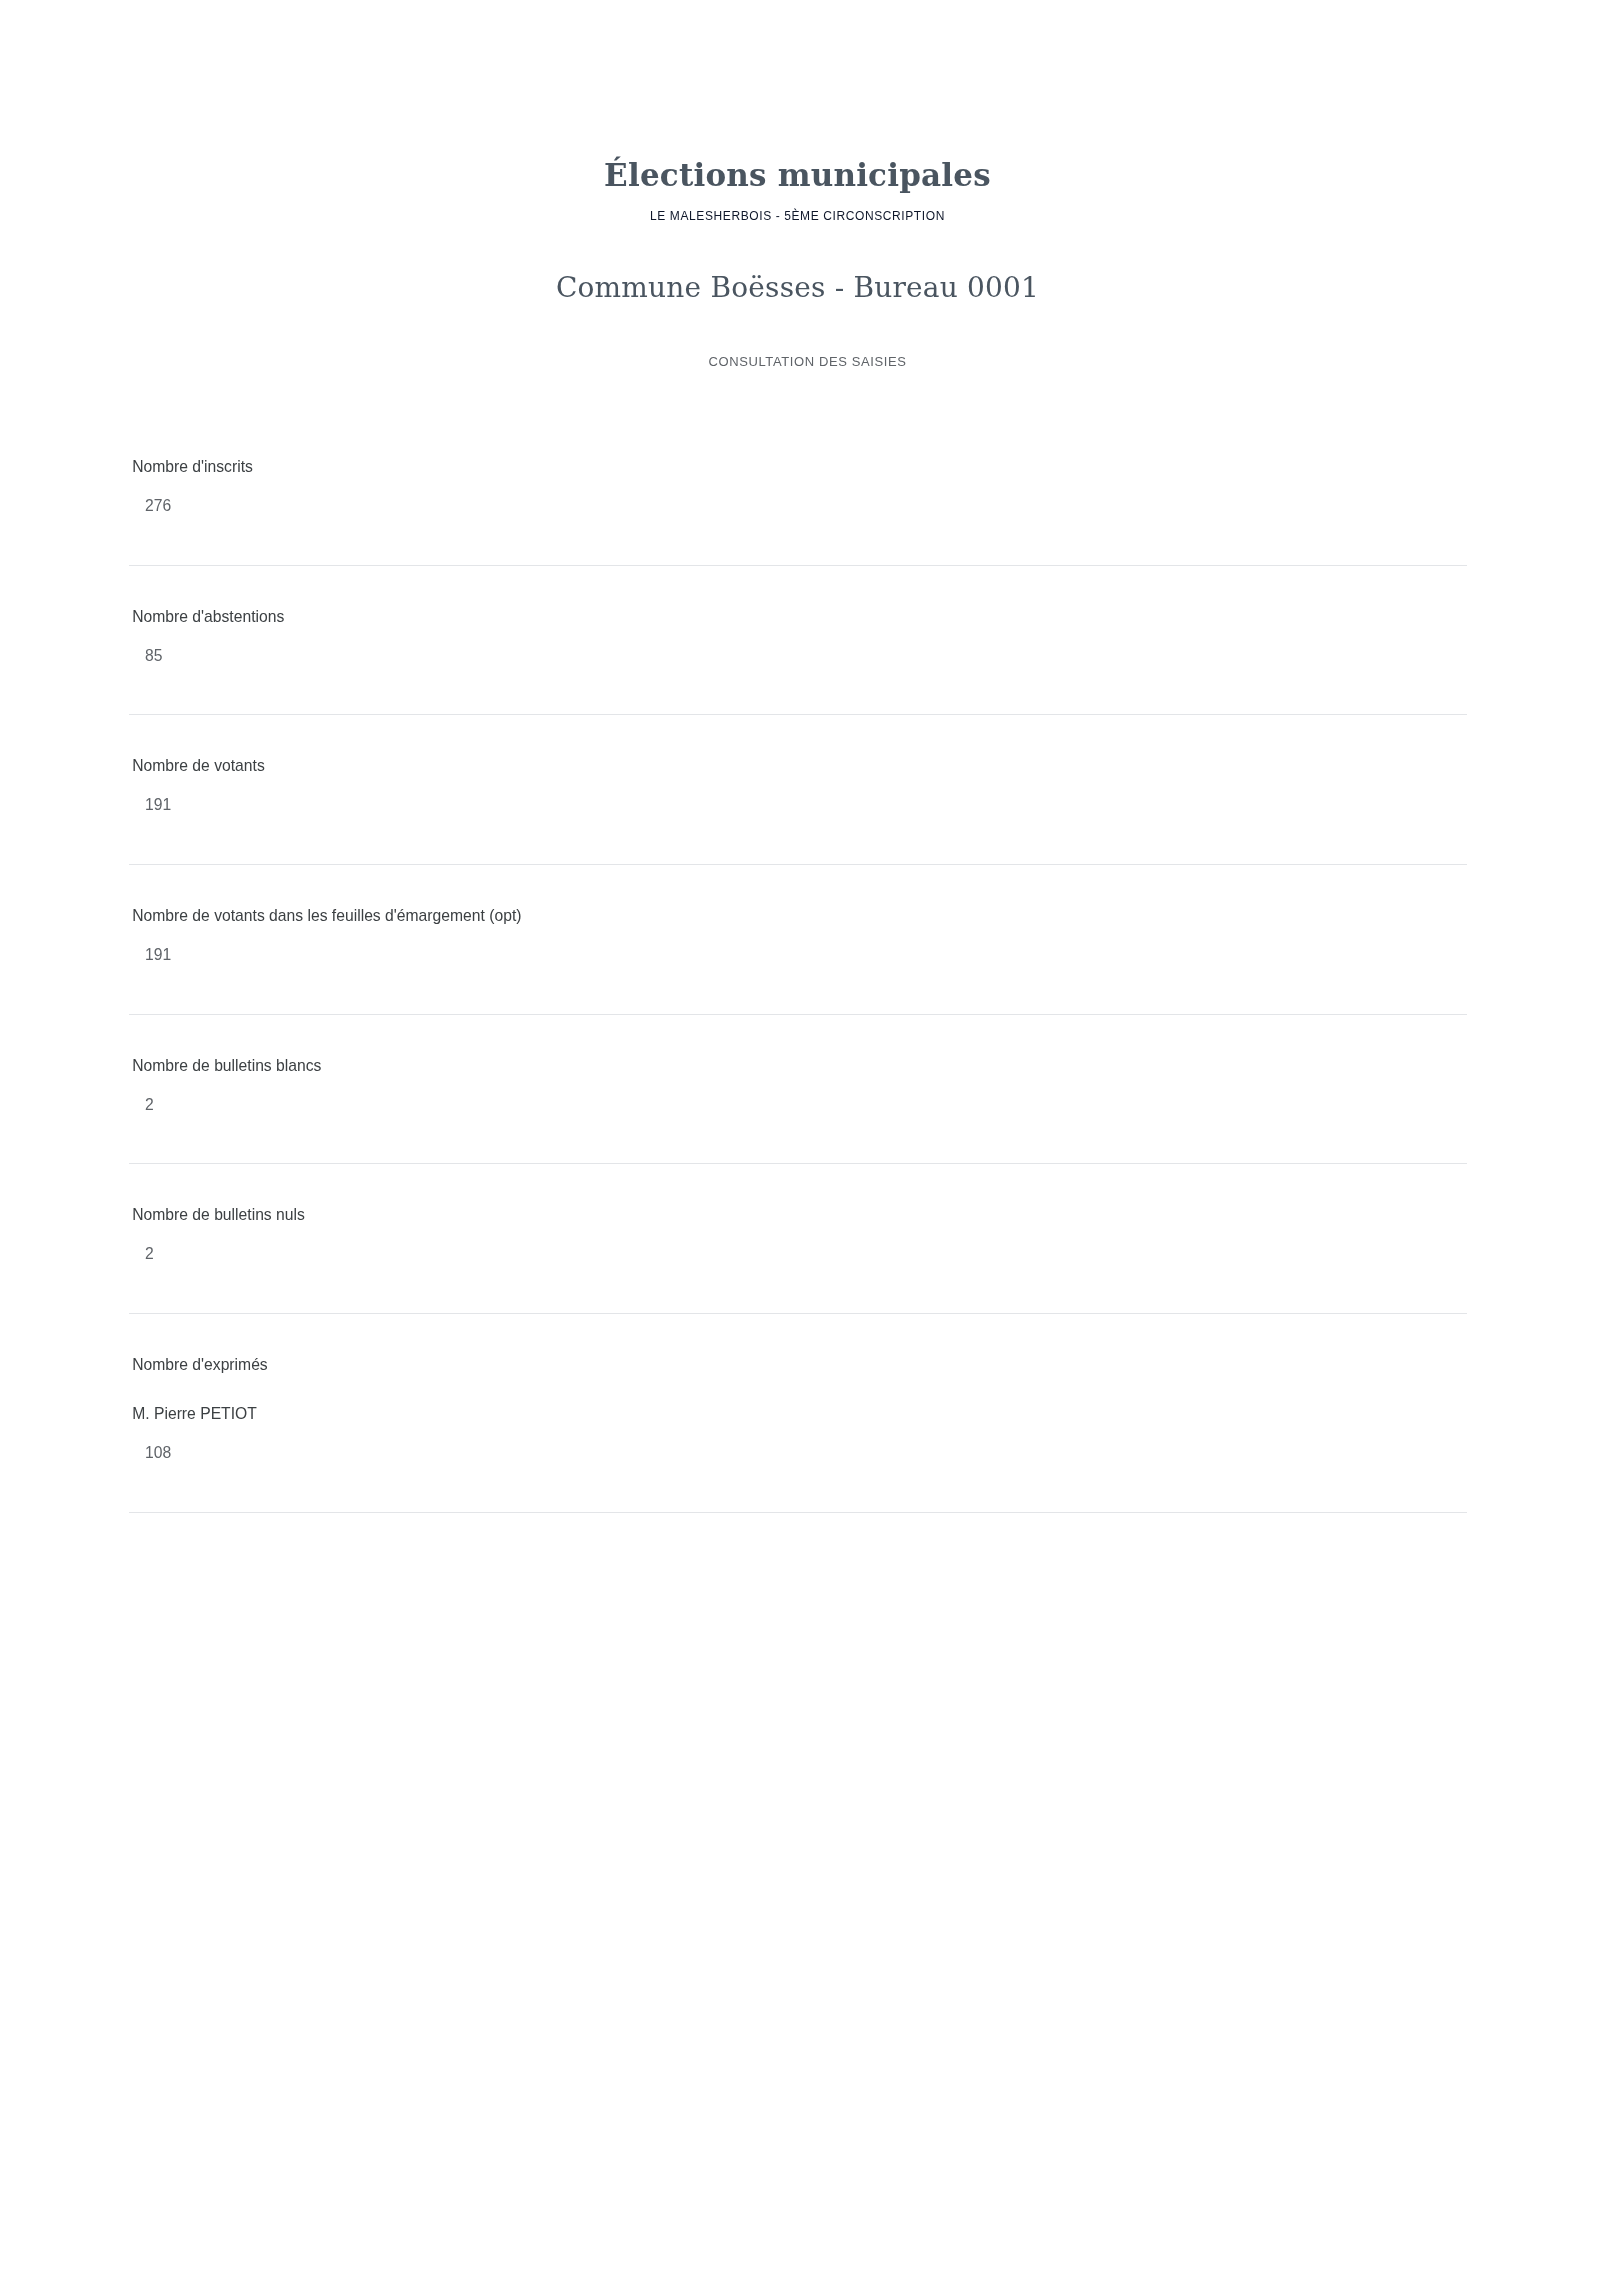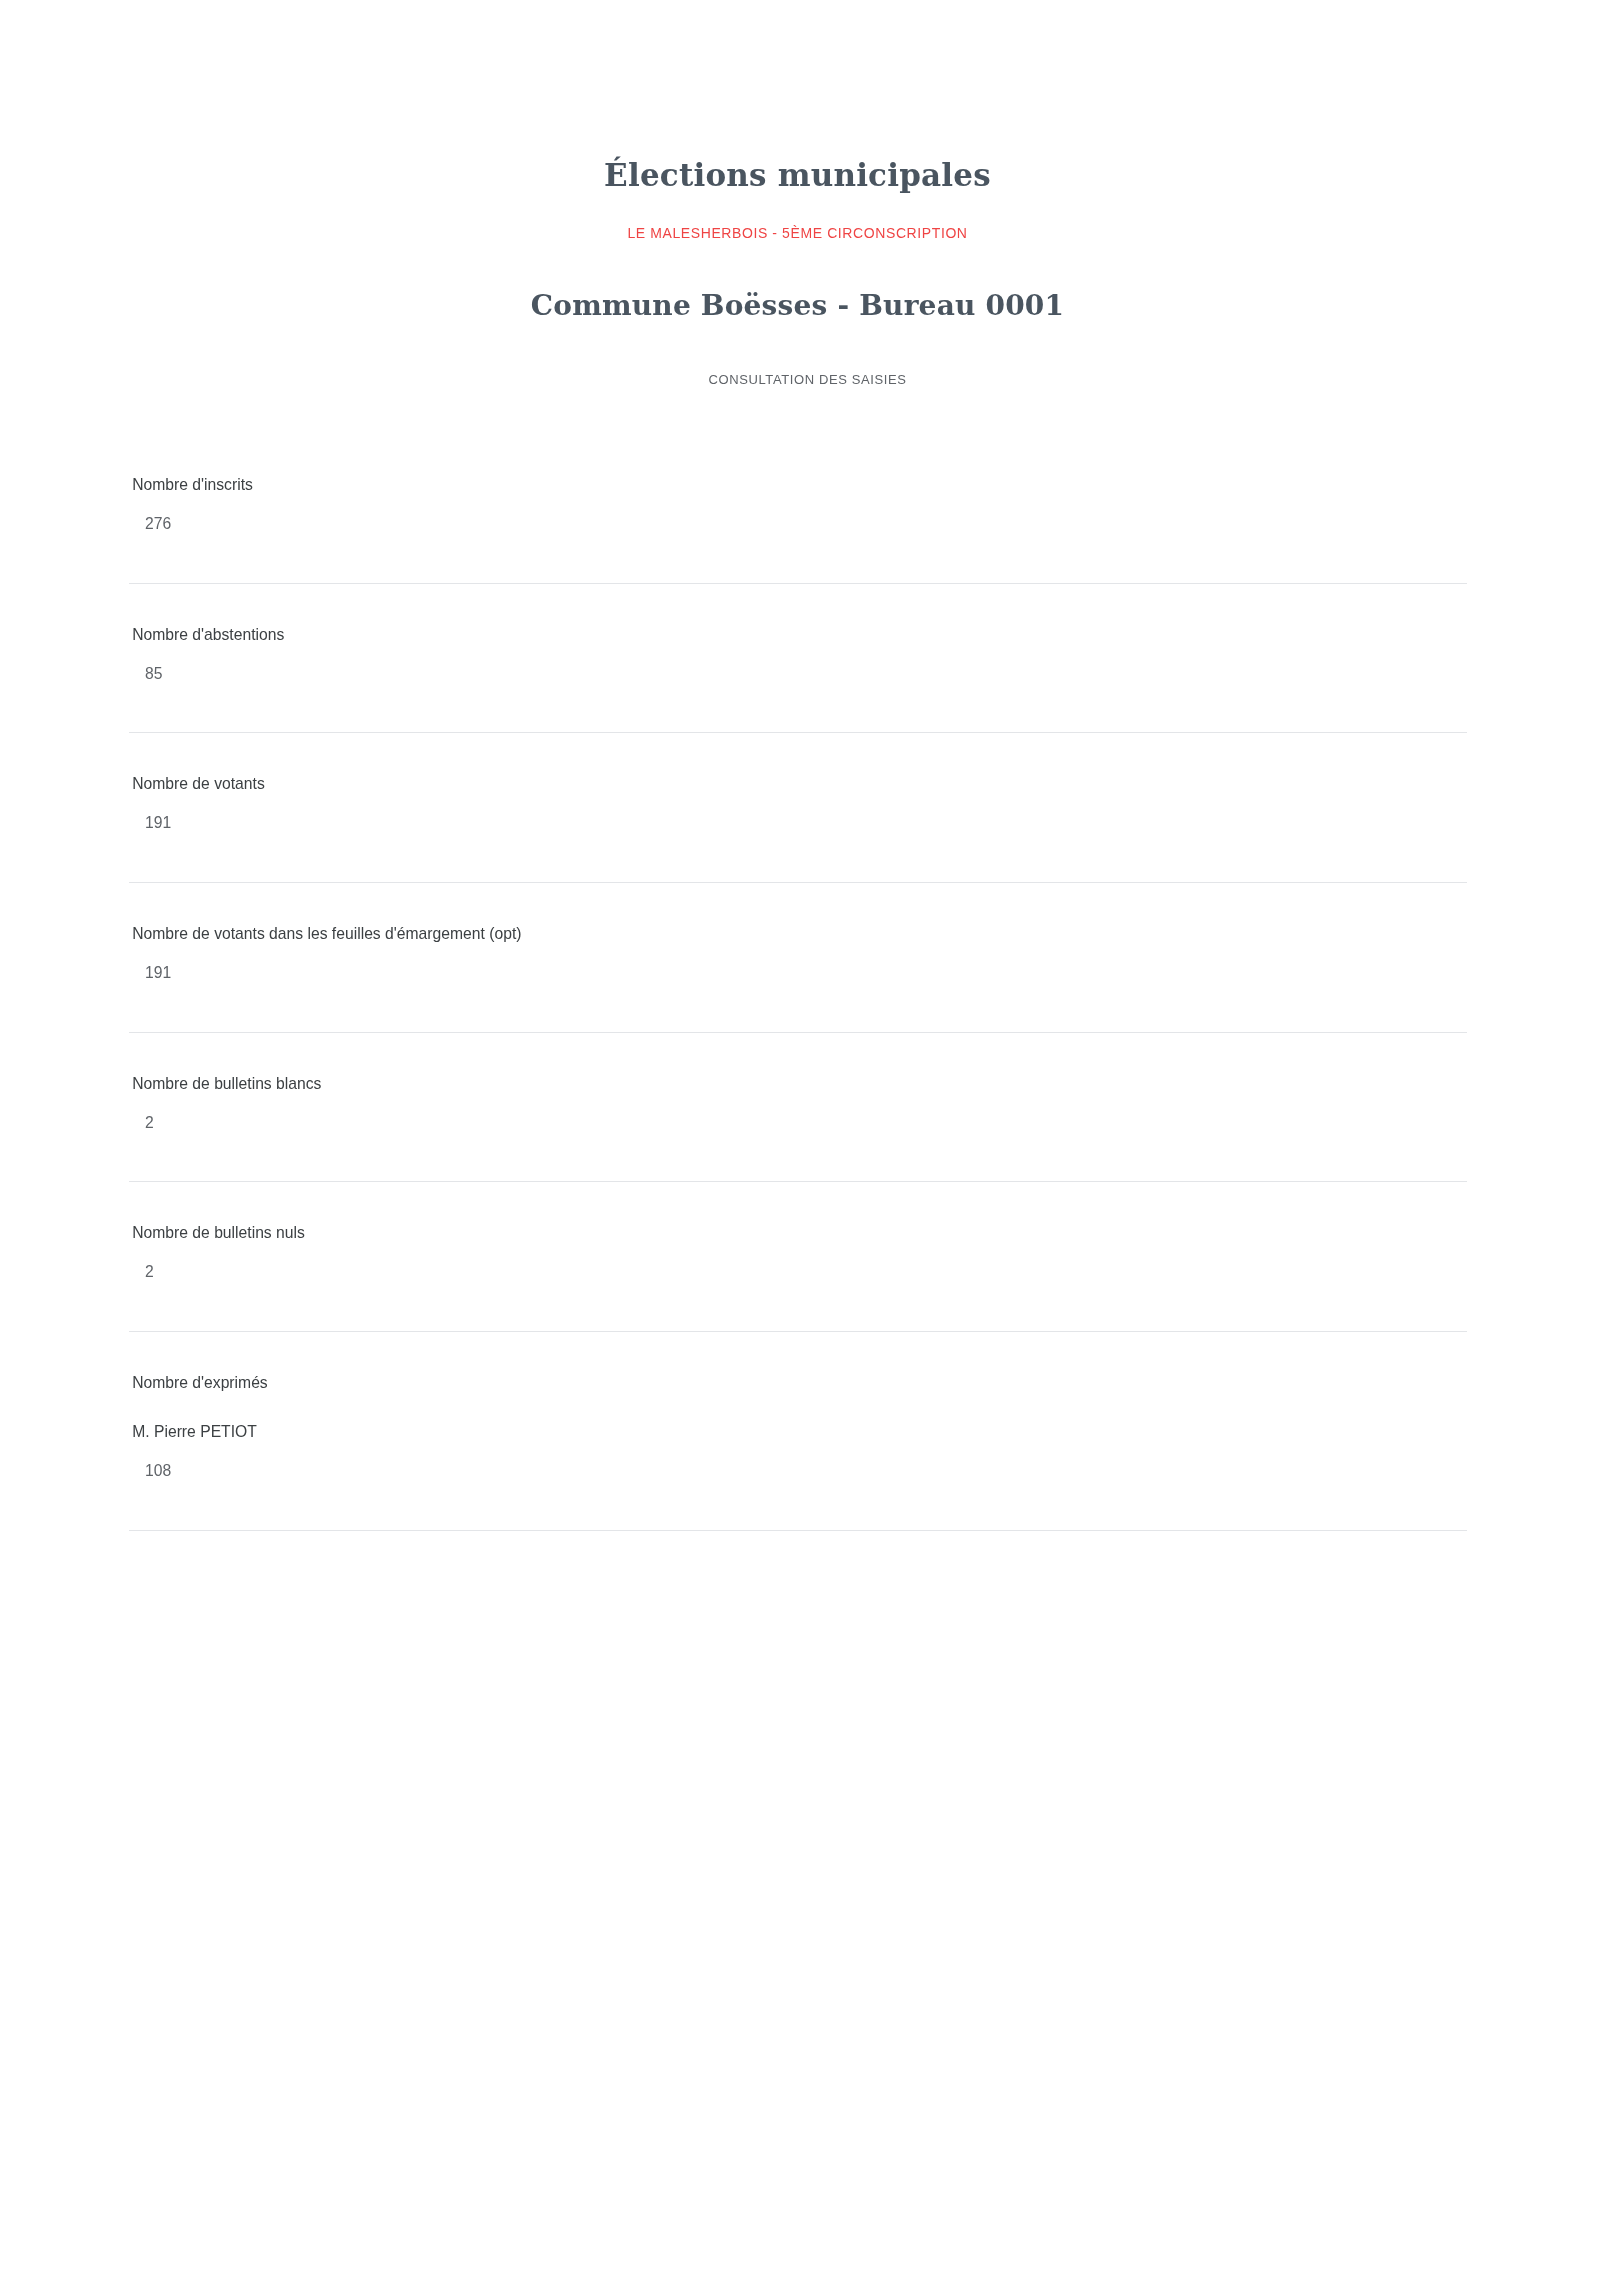--- a/index.html
+++ b/index.html
@@ -27,30 +27,30 @@
   }
   .main-title {
     font-family: "DejaVu Serif", serif;
     font-size: 31px;
     font-weight: bold;
     color: #4a5560;
     letter-spacing: 0.2px;
     margin: 0;
   }
   .subtitle-small {
-    font-size: 14px;
-    color: #ef4444;
+    font-size: 12px;
+    color: #0f172a;
     letter-spacing: 0.6px;
-    margin-top: 32px;
+    margin-top: 16px;
     font-weight: normal;
   }
   .section-title {
     font-family: "DejaVu Serif", serif;
     font-size: 28px;
-    font-weight: bold;
+    font-weight: normal;
     color: #4a5560;
     margin-top: 48px;
     letter-spacing: 0.2px;
   }
   .consultation-label {
     font-size: 13px;
     color: #5f6368;
     letter-spacing: 0.6px;
     margin-top: 50px;
     padding-left: 20px;

